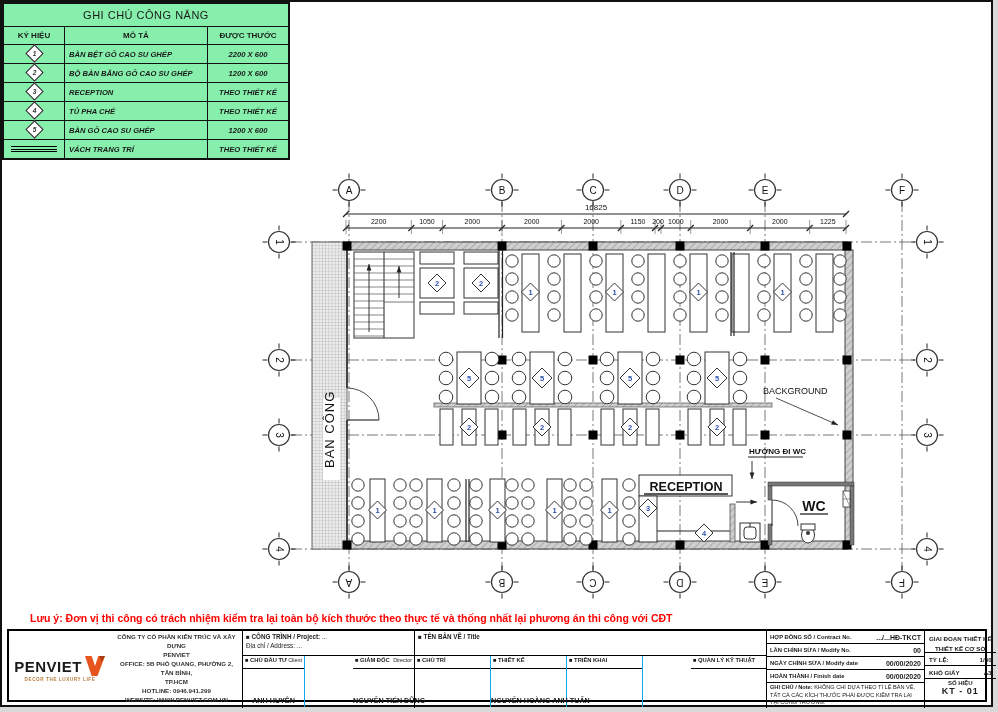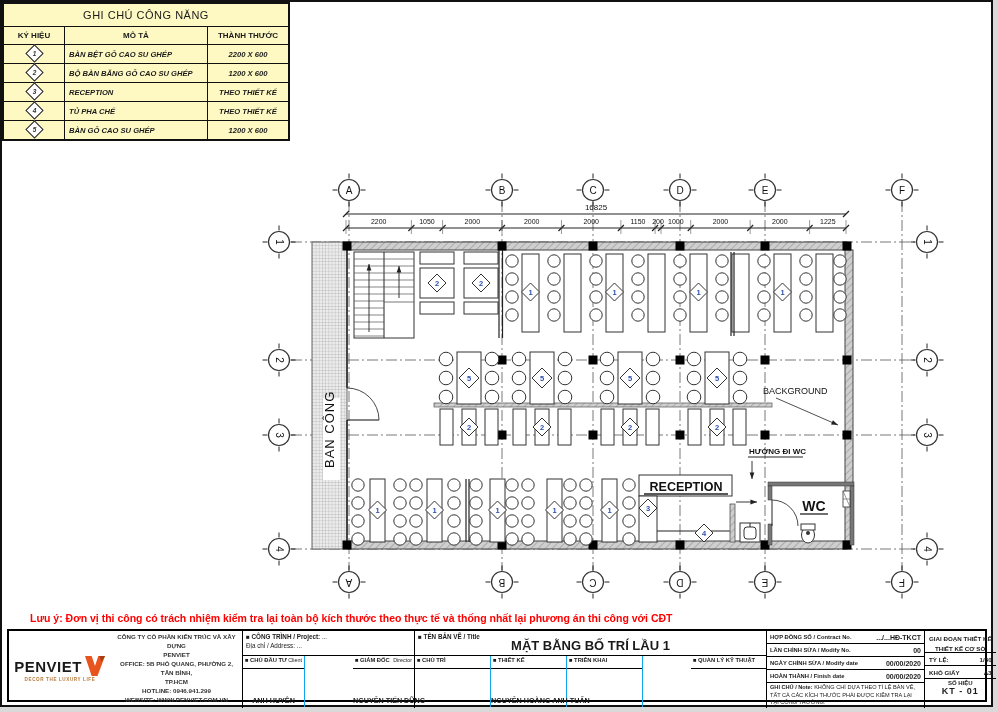--- a/index.html
+++ b/index.html
@@ -2,21 +2,21 @@
 <html><head>
 <meta charset="utf-8">
 <style>
   html,body{margin:0;padding:0;background:#d9d9d9;font-family:"Liberation Sans","DejaVu Sans",sans-serif;}
   .stage{position:relative;width:998px;height:712px;overflow:hidden;background:#d9d9d9;}
   .sheet{position:absolute;left:0;top:0;width:989px;height:703px;background:#fff;border:2px solid #111;}
   svg.plan{position:absolute;left:0;top:0;width:989px;height:703px;}
   svg.plan text{font-family:"Liberation Sans","DejaVu Sans",sans-serif;}
 
   
-  table.legend{position:absolute;left:0;top:0;border-collapse:collapse;background:#fef9c3;border:2px solid #111;}
+  table.legend{position:absolute;left:0;top:0;border-collapse:collapse;background:#86efac;border:2px solid #111;}
   table.legend th,table.legend td{border:1px solid #111;padding:0 4px;color:#1a1a1a;}
   .lg-title th{height:22px;font-size:11px;font-weight:normal;text-align:center;letter-spacing:.5px;}
   .lg-head th{height:17px;font-size:8px;}
   .lg-row td{height:18px;font-size:7.6px;font-weight:bold;font-style:italic;}
   .lg-sym{width:52px;text-align:center;}
   .lg-desc{width:134px;margin-left:32px;}
   .lg-size{width:72px;text-align:center;}
   .dia{display:inline-block;width:11px;height:11px;border:1px solid #222;transform:rotate(45deg);position:relative;background:#fff;}
   .dia span{position:absolute;left:0;top:0;width:11px;height:11px;transform:rotate(-45deg);font-size:6.5px;font-weight:bold;color:#333;line-height:11px;text-align:center;}
   .dbl-line{display:block;width:46px;height:6px;margin:0 auto;background:repeating-linear-gradient(180deg,#000 0 1px,transparent 1px 2.6px);}
@@ -545,21 +545,21 @@
       </svg>
 
     <table class="legend">
       <thead>
         <tr class="lg-title">
             <th colspan="3">GHI CHÚ CÔNG NĂNG</th>
           </tr>
         <tr class="lg-head">
           <th class="lg-sym">KÝ HIỆU</th>
           <th class="lg-desc">MÔ TẢ</th>
-          <th class="lg-size">THÀNH THƯỚC</th>
+          <th class="lg-size">ĐƯỢC THƯỚC</th>
         </tr>
       </thead>
       <tbody id="legend-body">
           <tr class="lg-row">
             <td class="lg-sym"><span class="dia"><span>1</span></span></td>
             <td class="lg-desc">BÀN BỆT GỖ CAO SU GHÉP</td>
             <td class="lg-size">2200 X 600</td>
           </tr>
           <tr class="lg-row">
             <td class="lg-sym"><span class="dia"><span>2</span></span></td>
@@ -574,20 +574,27 @@
           <tr class="lg-row">
             <td class="lg-sym"><span class="dia"><span>4</span></span></td>
             <td class="lg-desc">TỦ PHA CHẾ</td>
             <td class="lg-size">THEO THIẾT KẾ</td>
           </tr>
           <tr class="lg-row">
             <td class="lg-sym"><span class="dia"><span>5</span></span></td>
             <td class="lg-desc">BÀN GỖ CAO SU GHÉP</td>
             <td class="lg-size">1200 X 600</td>
           </tr>
+          <tr class="lg-row">
+            <td class="lg-sym">
+              <span class="dbl-line"></span>
+            </td>
+            <td class="lg-desc">VÁCH TRANG TRÍ</td>
+            <td class="lg-size">THEO THIẾT KẾ</td>
+          </tr>
         </tbody>
     </table>
 
     <div class="note">Lưu ý: Đơn vị thi công có trách nhiệm kiểm tra lại toàn bộ kích thước theo thực tế và thống nhất lại phương án thi công với CĐT</div>
 
     <div class="titleblock">
       <div class="tb-col company">
         <div class="logo">
           <div class="logo-row">
             <span class="logo-text">PENVIET</span>
@@ -627,21 +634,20 @@
                 <span class="sub">Director</span>
               </div>
               <div class="pname">NGUYỄN TIẾN DŨNG</div>
             </div>
           </div>
       </div>
 
       <div class="tb-col">
         <div class="cell-top">
           <span class="lbl">■ TÊN BẢN VẼ / Title</span>
-          <div class="drawing-title">MẶT BẰNG BỐ TRÍ LẦU 1</div>
         </div>
         <div class="people" id="people-drawing">
             <div class="pcell">
               <div class="phead">
                 <span>■ CHỦ TRÌ</span>
                 <span class="sub"></span>
               </div>
               <div class="pname"></div>
             </div>
             <div class="pcell">

